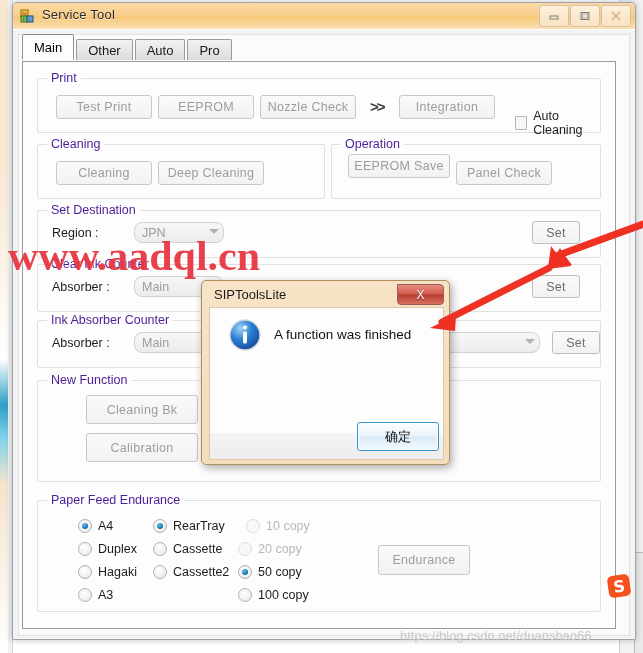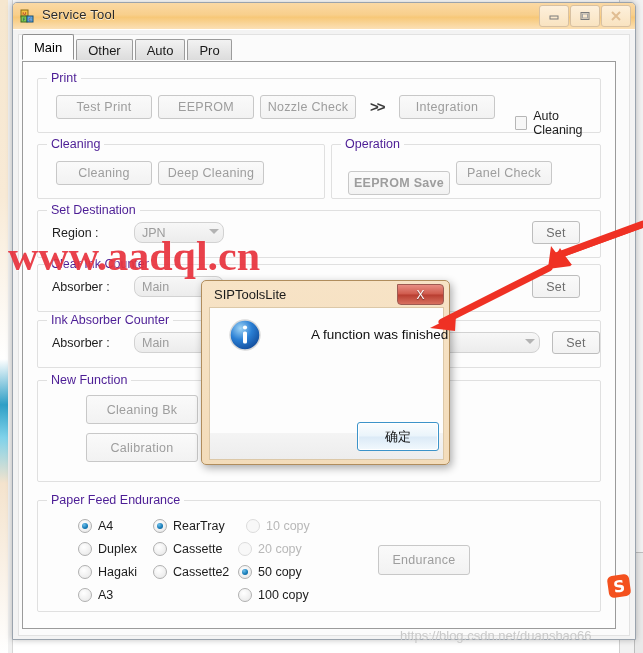--- a/index.html
+++ b/index.html
@@ -90,21 +90,21 @@
   .dlg-x{position:absolute;right:5px;top:3px;width:45px;height:19px;border:1px solid #9d5b52;
      border-radius:0 4px 4px 4px;
      background:linear-gradient(180deg,#e88e84 0%,#cf5a4c 48%,#b83d30 52%,#d8705f 100%);
      display:flex;align-items:center;justify-content:center;color:#fff;font-size:12px;
      text-shadow:0 1px 1px rgba(0,0,0,.45);}
   .dlg-body{position:absolute;left:7px;top:26px;width:233px;height:126px;background:#fdfdfd;
      border:1px solid #dcc8a8;}
   .dlg-foot{position:absolute;left:7px;top:152px;width:233px;height:26px;
      background:linear-gradient(180deg,#f4f4f4,#ededed);border:1px solid #dcc8a8;border-top:none;}
   .info-ico{position:absolute;left:27px;top:38px;width:32px;height:32px;}
-  .dlg-msg{position:absolute;left:72px;top:46px;font-size:13.5px;color:#111;margin-left:37px;}
+  .dlg-msg{position:absolute;left:72px;top:46px;font-size:13.5px;color:#111;}
   .okbtn{position:absolute;right:10px;top:141px;width:80px;height:27px;border:1px solid #3c93c9;
      border-radius:3px;background:linear-gradient(180deg,#fbfdfe 0%,#eaf4fb 48%,#dbeaf7 52%,#f2f9fd 100%);
      display:flex;align-items:center;justify-content:center;font-size:13px;color:#111;
      box-shadow:inset 0 0 0 1px #ffffff;z-index:42;}
 
   
   .arrows{position:absolute;inset:0;z-index:45;pointer-events:none;}
 
   
   .wm-red{position:absolute;left:8px;top:232px;font-size:42px;font-weight:bold;z-index:30;
@@ -207,21 +207,21 @@
           <div class="btn" style="left:18px;top:16px;width:94px;height:22px;">
               <span>Cleaning</span>
             </div>
           <div class="btn" style="left:120px;top:16px;width:104px;height:22px;">
               <span>Deep Cleaning</span>
             </div>
         </div>
 
         <div class="grp" style="left:308px;top:82px;width:268px;height:53px;">
           <span class="lg">Operation</span>
-          <div class="btn" style="left:16px;top:26px;width:100px;height:22px;font-weight:bold;">
+          <div class="btn" style="left:16px;top:9px;width:100px;height:22px;">
               <span>EEPROM Save</span>
             </div>
           <div class="btn" style="left:124px;top:16px;width:94px;height:22px;">
               <span>Panel Check</span>
             </div>
         </div>
 
         <div class="grp" style="left:14px;top:148px;width:562px;height:46px;">
           <span class="lg">Set Destination</span>
           <span class="lbl" style="left:14px;top:15px;">Region :</span>

